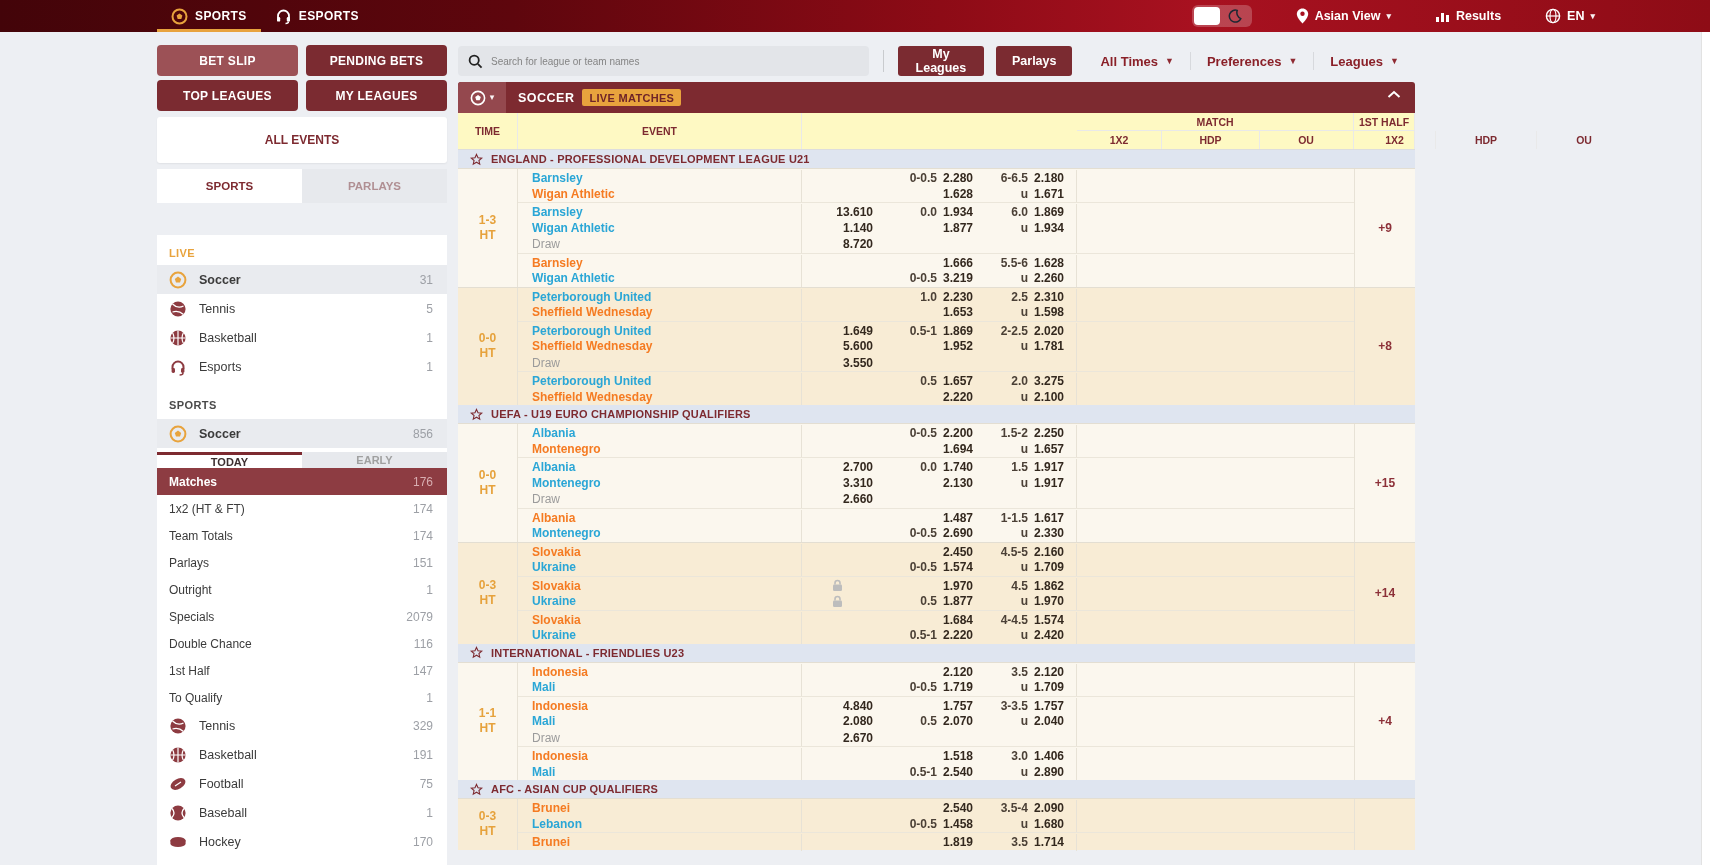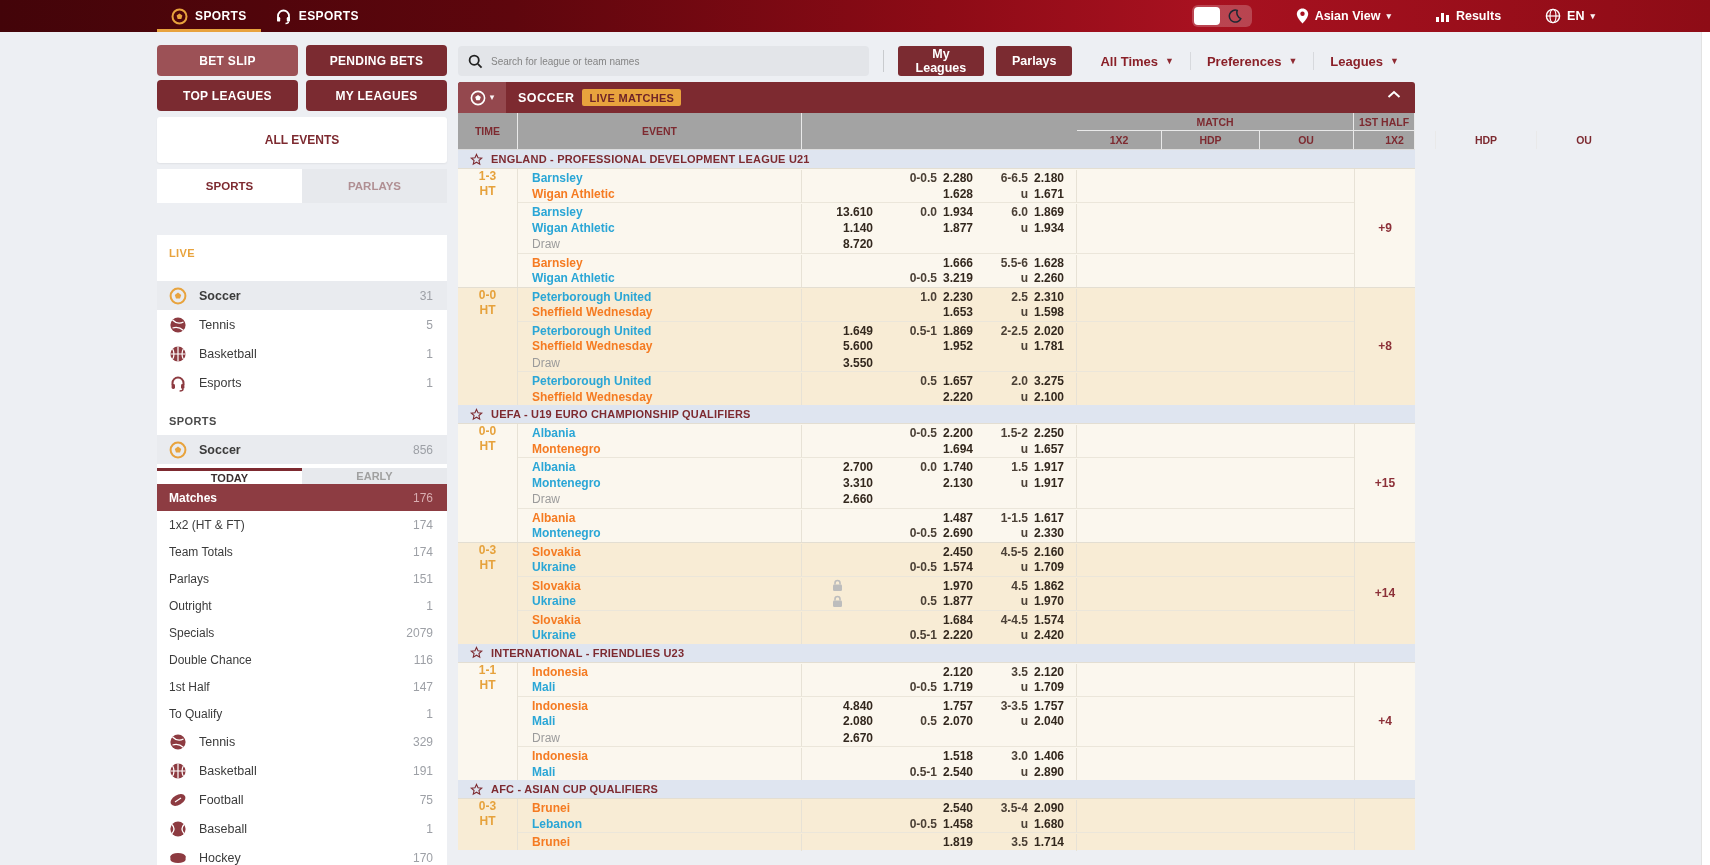--- a/index.html
+++ b/index.html
@@ -33,21 +33,21 @@
   .sidebar{position:absolute;left:157px;top:13px;width:290px;bottom:0;}
   .btn-grid{display:grid;grid-template-columns:1fr 1fr;gap:4px 8px;}
   .mbtn{height:31px;border-radius:4px;color:#fff;font-size:12px;font-weight:bold;display:flex;align-items:center;justify-content:center;letter-spacing:.3px;cursor:pointer;}
   .mbtn.lite{background:var(--maroon-lite);} .mbtn.dark{background:var(--maroon-btn);}
   .all-events{margin-top:6px;height:46px;background:#fff;border-radius:3px;color:var(--maroon);font-weight:bold;font-size:12px;display:flex;align-items:center;justify-content:center;box-shadow:0 1px 2px rgba(0,0,0,.06);cursor:pointer;}
   .side-tabs{margin-top:6px;display:grid;grid-template-columns:1fr 1fr;height:34px;}
   .side-tab{display:flex;align-items:center;justify-content:center;font-size:11.5px;font-weight:bold;cursor:pointer;}
   .side-tab.on{background:#fff;color:var(--maroon);}
   .side-tab.off{background:var(--tab-off);color:#b08f93;}
   .side-panel{background:#fff;position:absolute;left:0;right:0;top:190px;bottom:0;overflow:hidden;}
-  .live-label{color:var(--gold);font-size:11px;font-weight:bold;padding:12px 12px 22px;letter-spacing:.4px;}
+  .live-label{color:var(--gold);font-size:11px;font-weight:bold;padding:12px 12px 6px;letter-spacing:.4px;}
   .sport-row{height:29px;display:flex;align-items:center;padding:0 14px 0 12px;gap:12px;font-size:12.5px;color:var(--text-dark);cursor:pointer;}
   .sport-row.active{background:#e9ebef;font-weight:bold;}
   .sport-row .cnt{margin-left:auto;color:var(--count);font-size:12px;font-weight:normal;}
   .sec-label{color:#4a4a4a;font-size:11px;font-weight:bold;padding:18px 12px 8px;letter-spacing:.4px;}
   .day-tabs{display:grid;grid-template-columns:1fr 1fr;height:16px;margin-top:4px;}
   .day-tab{display:flex;align-items:center;justify-content:center;font-size:11px;font-weight:bold;cursor:pointer;}
   .day-tab.on{background:#fff;color:#3c2f30;border-top:3px solid var(--maroon);}
   .day-tab.off{background:var(--tab-off);color:#a0a0a0;}
   .menu-row{height:27px;display:flex;align-items:center;padding:0 14px 0 12px;font-size:12px;color:var(--text-dark);cursor:pointer;}
   .menu-row .cnt{margin-left:auto;color:var(--count);}
@@ -67,35 +67,35 @@
   .filters .sep{width:1px;height:18px;background:#d7d9dd;}
   .filters .caret{color:#8a2028;}
 
   .board{margin-top:5px;}
   .sport-bar{height:31px;background:var(--maroon);border-radius:3px 3px 0 0;display:flex;align-items:center;color:#fff;position:relative;}
   .sport-bar .iconbox{width:48px;height:31px;background:#94484e;border-radius:3px 0 0 0;display:flex;align-items:center;justify-content:center;gap:4px;cursor:pointer;}
   .sport-bar .title{font-size:12.5px;font-weight:bold;letter-spacing:.5px;margin-left:12px;}
   .badge{background:var(--gold);color:#6e2328;font-size:11px;font-weight:bold;border-radius:2px;padding:2.5px 7px;margin-left:8px;letter-spacing:.3px;}
   .collapse{position:absolute;right:14px;top:8px;cursor:pointer;}
 
-  .thead{background:#a3a3a3;border-bottom:1px solid #ddd;display:grid;grid-template-columns:60px 284px 275px 277px 61px;grid-template-rows:18px 18px;color:var(--maroon);font-size:10.5px;font-weight:bold;}
+  .thead{background:#fef9c3;border-bottom:1px solid #ddd;display:grid;grid-template-columns:60px 284px 275px 277px 61px;grid-template-rows:18px 18px;color:var(--maroon);font-size:10.5px;font-weight:bold;}
   .th{display:flex;align-items:center;justify-content:center;border-right:1px solid var(--hdrline);}
   .th.span2{grid-row:1 / span 2;}
   .th.group{border-bottom:1px solid var(--hdrline);}
   .subgrid{display:grid;border-right:1px solid var(--hdrline);}
   .subgrid.m{grid-template-columns:85px 98px 92px;}
   .subgrid.h{grid-template-columns:82px 101px 94px;}
   .subgrid .th:last-child{border-right:none;}
   .subgrid{border-right:1px solid var(--hdrline);}
   .corner{grid-row:1 / span 2;border-right:none;}
 
   .league-hd{height:18px;background:var(--league-bg);display:flex;align-items:center;gap:8px;padding-left:12px;color:var(--maroon);font-size:11px;font-weight:bold;letter-spacing:.2px;}
   .match{display:flex;border-top:1px solid #e3ded2;}
   .match.m-light{background:var(--cream-l);} .match.m-dark{background:var(--cream-d);}
-  .t-cell{width:60px;display:flex;flex-direction:column;align-items:center;color:var(--time-gold);font-size:12px;font-weight:bold;border-right:1px solid var(--bcol);line-height:15px;}
+  .t-cell{width:60px;display:flex;flex-direction:column;align-items:center;justify-content:center;color:var(--time-gold);font-size:12px;font-weight:bold;border-right:1px solid var(--bcol);line-height:15px;}
   .grp-wrap{flex:1;}
   .grp{border-top:1px solid #ebe6da;}
   .grp:first-child{border-top:none;}
   .srow{display:grid;grid-template-columns:284px 85px 98px 92px 82px 101px 94px;height:16.5px;line-height:16.5px;font-size:12px;}
   .c-event{padding-left:14px;border-right:1px solid var(--bcol);font-weight:bold;white-space:nowrap;overflow:hidden;cursor:pointer;}
   .team-blue{color:var(--blue);} .team-orange{color:var(--orange);} .team-gray{color:var(--gray-team);font-weight:normal;}
   .c-x2{text-align:right;padding-right:14px;font-weight:bold;color:var(--odd-col);cursor:pointer;position:relative;}
   .c-x2 .lockwrap{position:absolute;left:0;right:14px;top:0;bottom:0;display:flex;align-items:center;justify-content:center;}
   .c-odds{display:flex;cursor:pointer;}
   .c-odds .ln{flex:1;text-align:right;color:var(--line-col);font-weight:600;}

